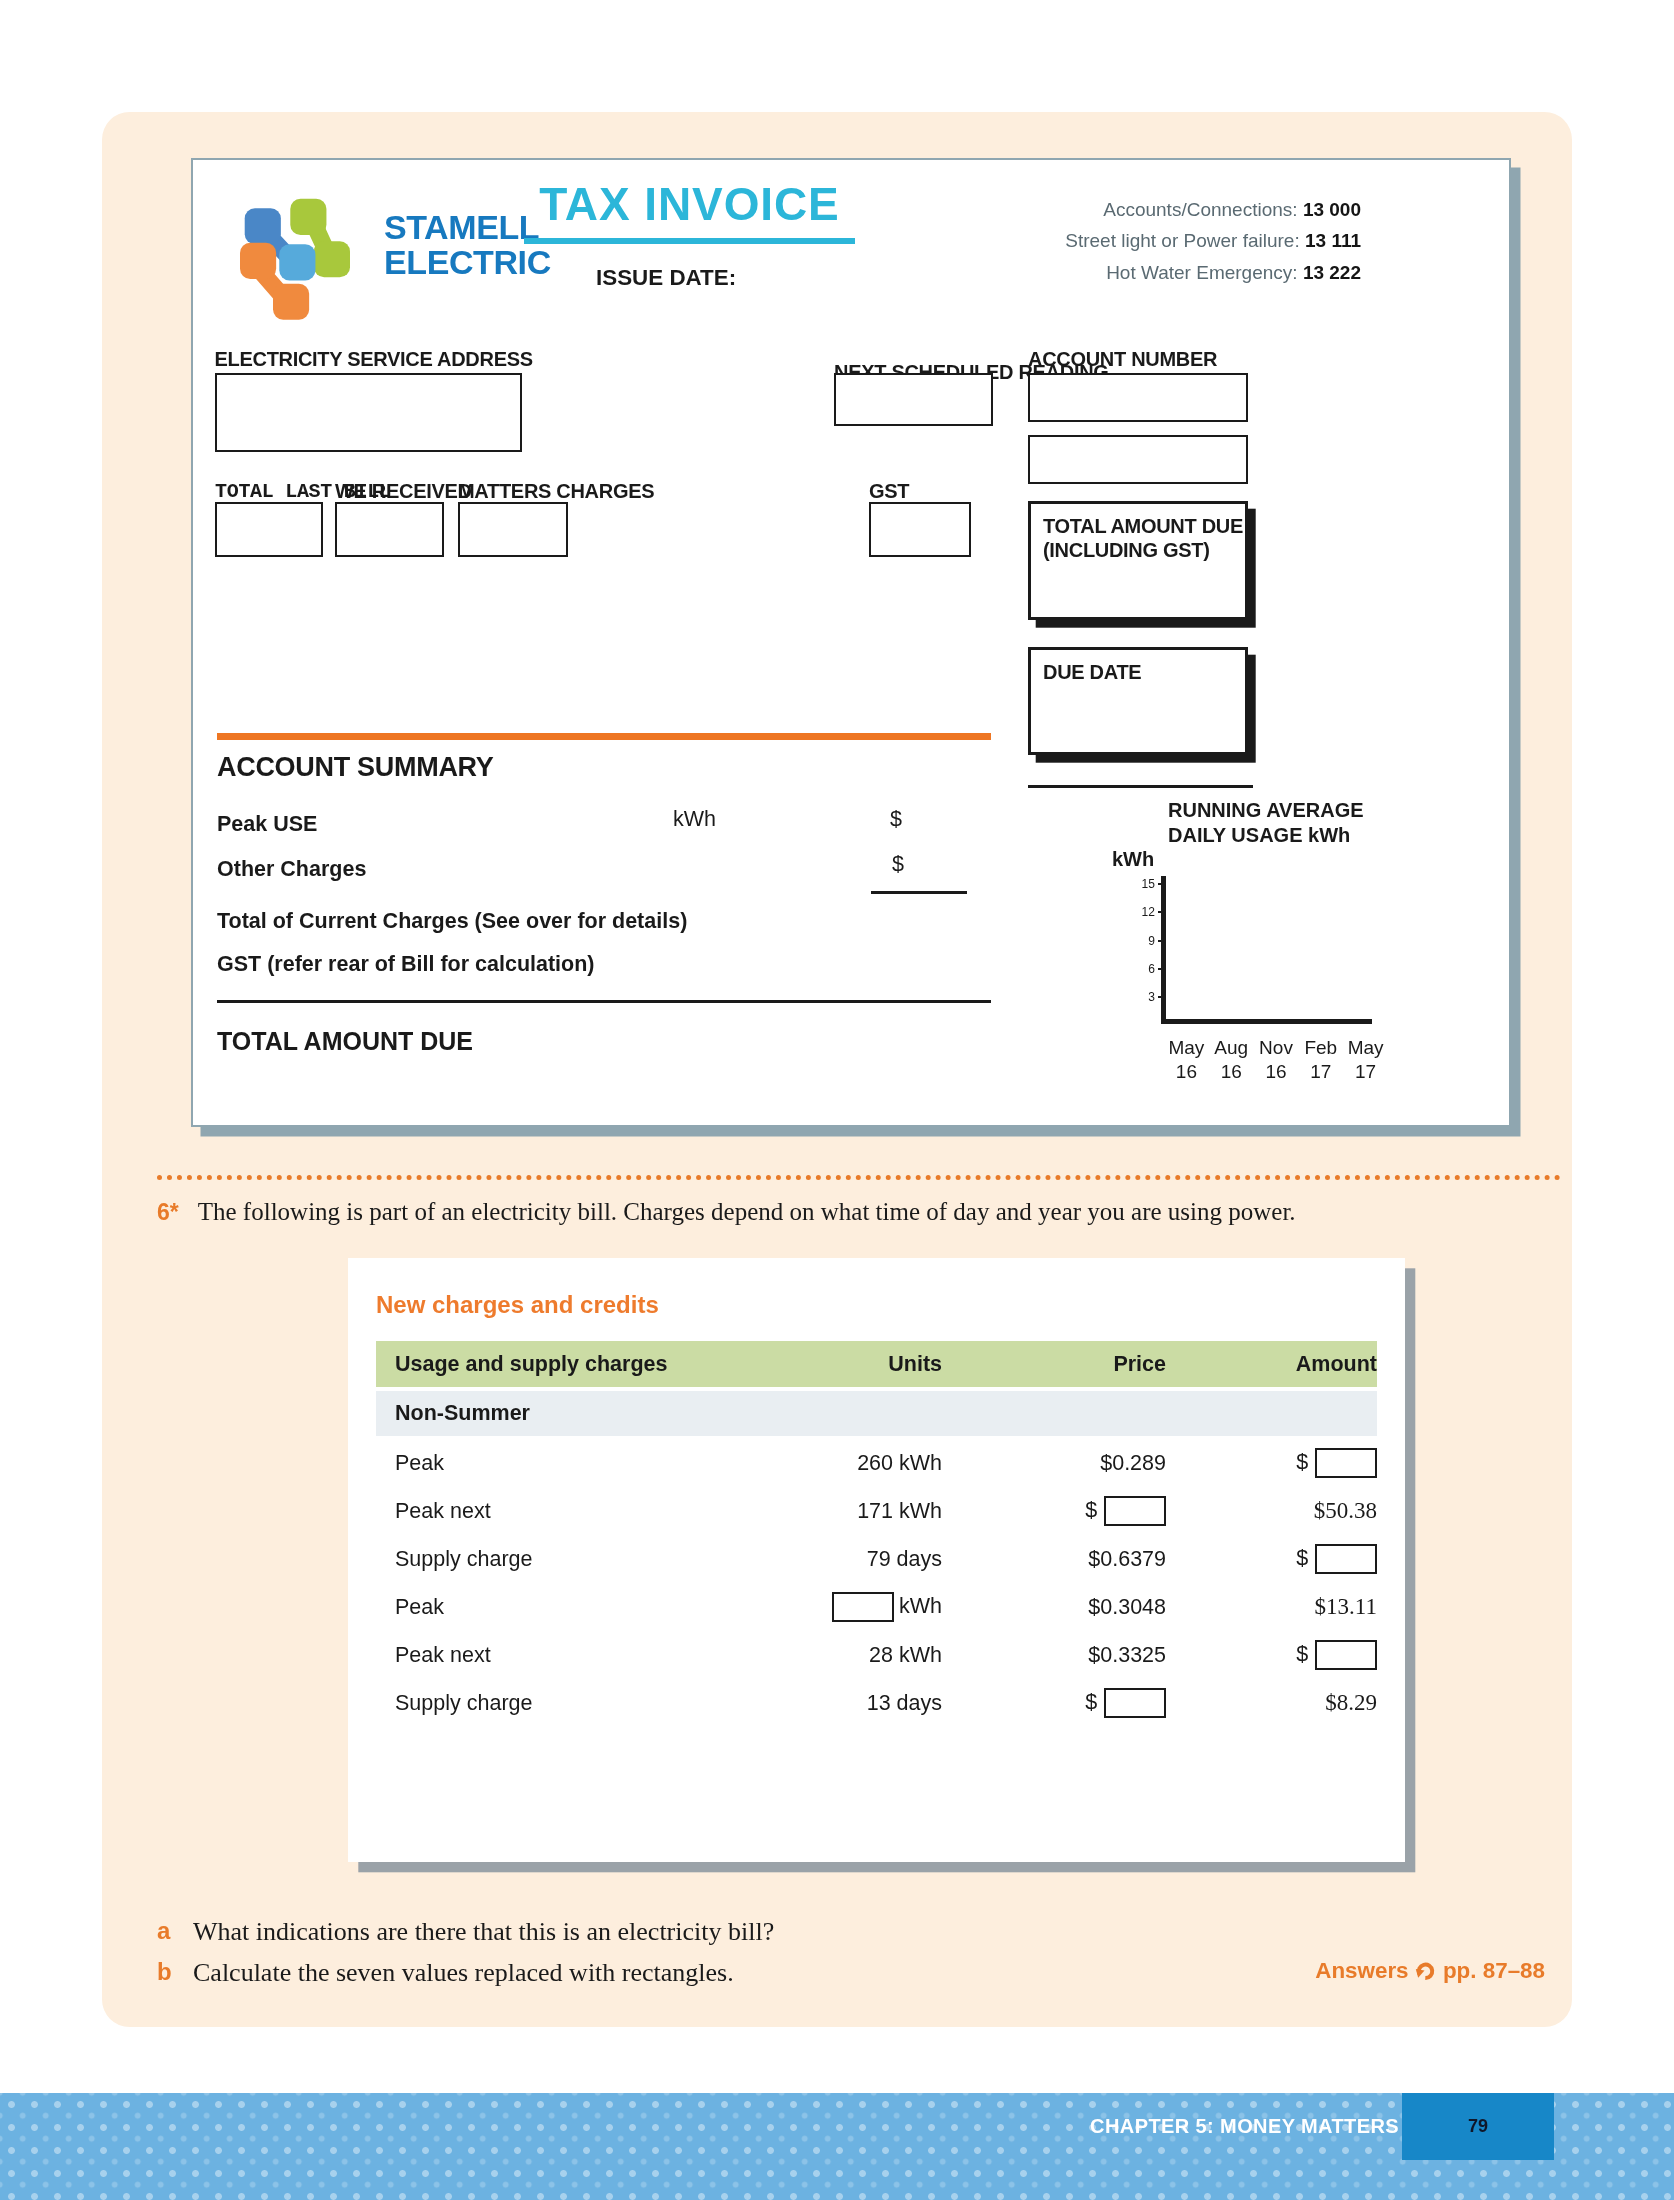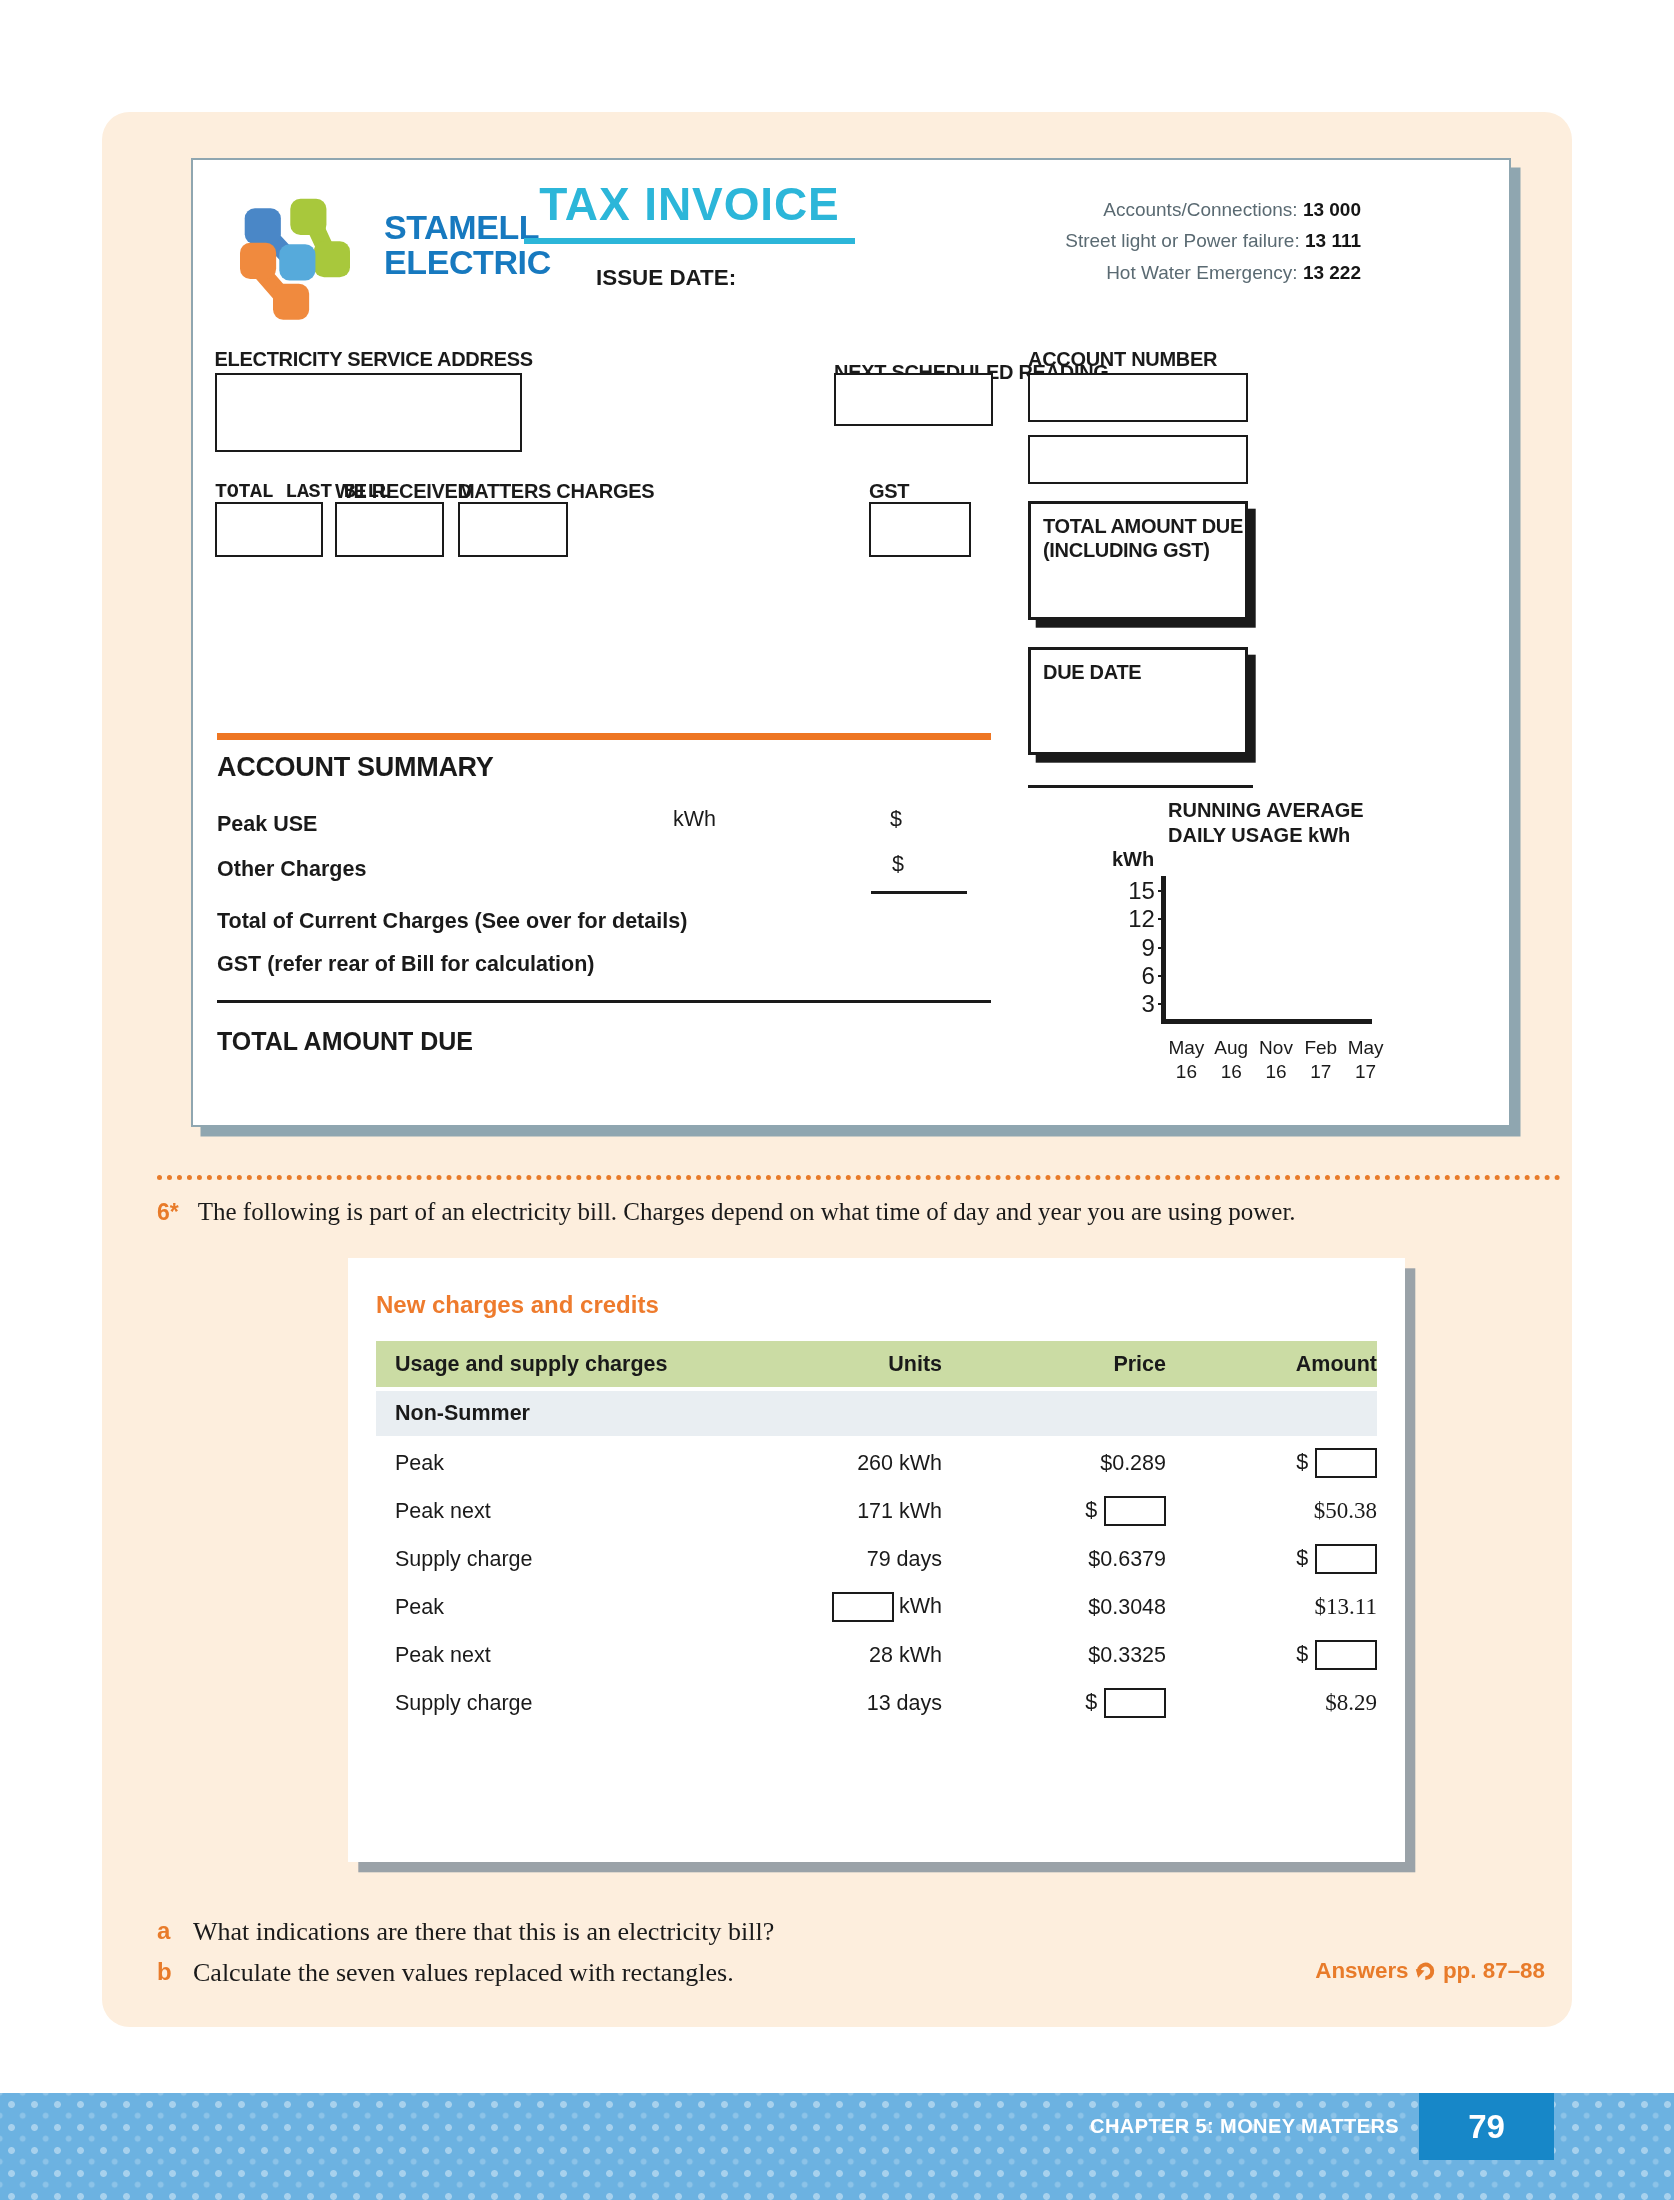--- a/index.html
+++ b/index.html
@@ -40,21 +40,21 @@
   .sum-item { font-size:21.5px; font-weight:600; color:#1a1a1a; font-stretch:condensed; }
   .sum-unit { font-size:21.5px; color:#1a1a1a; }
   .sum-underline { position:absolute; height:2.6px; background:#1a1a1a; }
   .sum-total { font-size:25px; font-weight:800; color:#1a1a1a; font-stretch:condensed; }
 
   
   .chart-title { font-size:20px; font-weight:800; color:#1a1a1a; line-height:1.25; font-stretch:condensed; }
   .chart-ylab { font-size:20px; font-weight:800; color:#1a1a1a; }
   .chart-plot { position:absolute; border-left:5.2px solid #1a1a1a; border-bottom:5.2px solid #1a1a1a; }
   .ytick { position:absolute; right:100%; display:flex; align-items:center; }
-  .ytick .tlabel { font-size:24px; color:#1a1a1a; margin-right:3.4px; }
+  .ytick .tlabel { font-size:12px; color:#1a1a1a; margin-right:3.4px; }
   .ytick .tmark { width:7.7px; height:2.6px; background:#1a1a1a; }
   .xticks { position:absolute; display:flex; justify-content:space-between; }
   .xtick { font-size:19px; color:#1a1a1a; text-align:center; line-height:1.25; width:53px; }
 
   
   .dotted-rule { position:absolute; left:157px; top:1175px; width:1404px;
                  border-top:5.2px dotted #e87b2a; }
   .q6 { position:absolute; left:157px; top:1198px; width:1342px; }
   .qnum { font-size:23px; font-weight:bold; color:#e87b2a; margin-right:19px; }
   .qtext { font-family:"Liberation Serif", serif; font-size:25px; color:#1a1a1a; }
@@ -88,23 +88,23 @@
              color:#e87b2a; display:flex; align-items:center; gap:6.9px; }
 
   
   .footer { position:absolute; left:0; top:2093px; width:1674px; height:107px;
             background:
               radial-gradient(circle, rgba(255,255,255,0.40) 3px, rgba(255,255,255,0) 3.9px) 0 0 / 23px 23px,
               radial-gradient(circle, rgba(255,255,255,0.22) 2.6px, rgba(255,255,255,0) 3.4px) 11.2px 11.2px / 23px 23px,
               #6cb2e1; }
   .chapter { position:absolute; right:275px; top:22.4px; font-size:20px; font-weight:800;
              color:#ffffff; letter-spacing:0.4px; font-stretch:condensed; white-space:nowrap; }
-  .pagebox { position:absolute; right:120px; top:0; width:135px; height:67px; background:#1787c8;
+  .pagebox { position:absolute; right:120px; top:0; width:152px; height:67px; background:#1787c8;
              display:flex; align-items:center; justify-content:center;
-             font-size:33px; font-weight:bold; color:#ffffff; }
+             font-size:18px; font-weight:bold; color:#0f172a; }
 </style>
 </head>
 <body>
 
 <div class="page">
   <div class="panel">
 
     <div class="invoice-card" style="left:89px; top:46px;">
 
       <div class="abs" style="left:47px; top:33px;">

